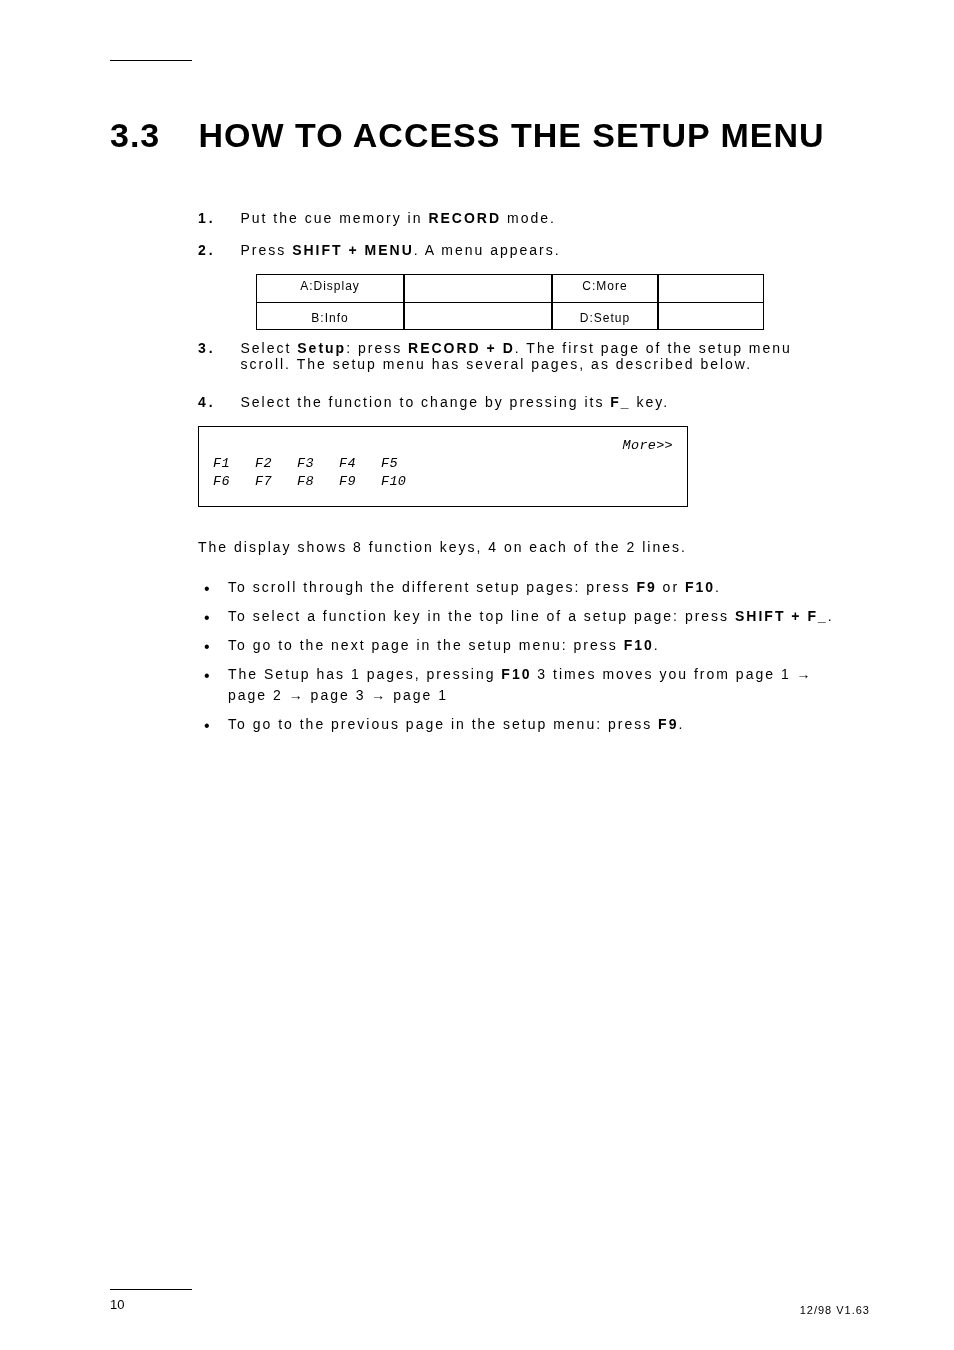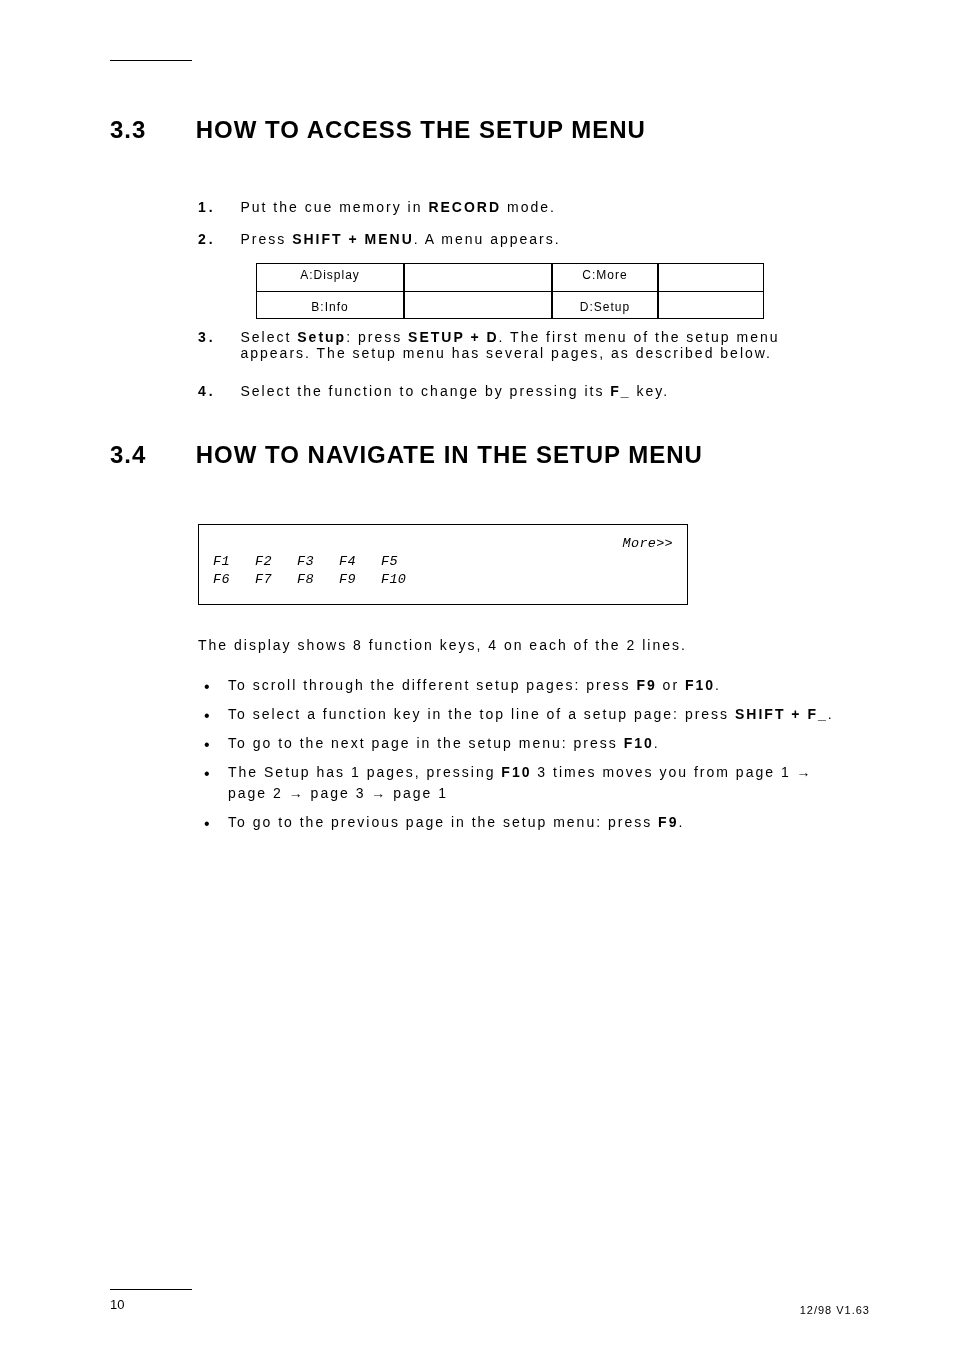--- a/index.html
+++ b/index.html
@@ -18,21 +18,21 @@
   left:110px;
   top:60px;
   width:760px;
 }
 .top-rule {
   border-top:1.2px solid #000;
   width:82px;
   margin-bottom:55px;
 }
 h1.section {
-  font-size:24px;
+  font-size:34px;
   font-weight:bold;
   letter-spacing:1px;
   margin:18px 0 55px 0;
 }
 h1.section .num-part { display:inline-block; min-width:78px; }
 
 .steps { margin-left:88px; width:640px; }
 .step { margin-bottom:14px; }
 .step .num {
   display:inline-block;
@@ -190,36 +190,32 @@
       <div class="menubox nar">
         <div class="top"></div>
         <div class="divline"></div>
         <div class="bot"></div>
       </div>
     </div>
 
     <div class="step">
       <span class="num">3.</span>
       <span class="txt">
-        <span>Select </span><span class="bold">Setup</span><span>: press </span><span class="bold">SETUP + D</span><span>. The first menu of the setup menu appears. The setup menu has several pages, as described below.</span>
+        <span>Select </span><span class="bold">Setup</span><span>: press </span><span class="bold">RECORD + D</span><span>. The first page of the setup menu scroll. The setup menu has several pages, as described below.</span>
       </span>
     </div>
 
     <div class="step" style="margin-top:22px;">
       <span class="num">4.</span>
       <span class="txt">
         <span>Select the function to change by pressing its </span><span class="bold">F_</span><span> key.</span>
       </span>
     </div>
   </div>
 
-  <h1 class="section" style="margin-top:40px;">
-    <span class="num-part">3.4</span>
-    <span>HOW TO NAVIGATE IN THE SETUP MENU</span>
-  </h1>
 
   <div class="navfig">
     <div class="row" style="text-align:right;">More&gt;&gt;</div>
     <div class="row">F1   F2   F3   F4   F5</div>
     <div class="row"></div>
     <div class="row">F6   F7   F8   F9   F10</div>
   </div>
 
   <div class="post-fig-caption">The display shows 8 function keys, 4 on each of the 2 lines.</div>
 

